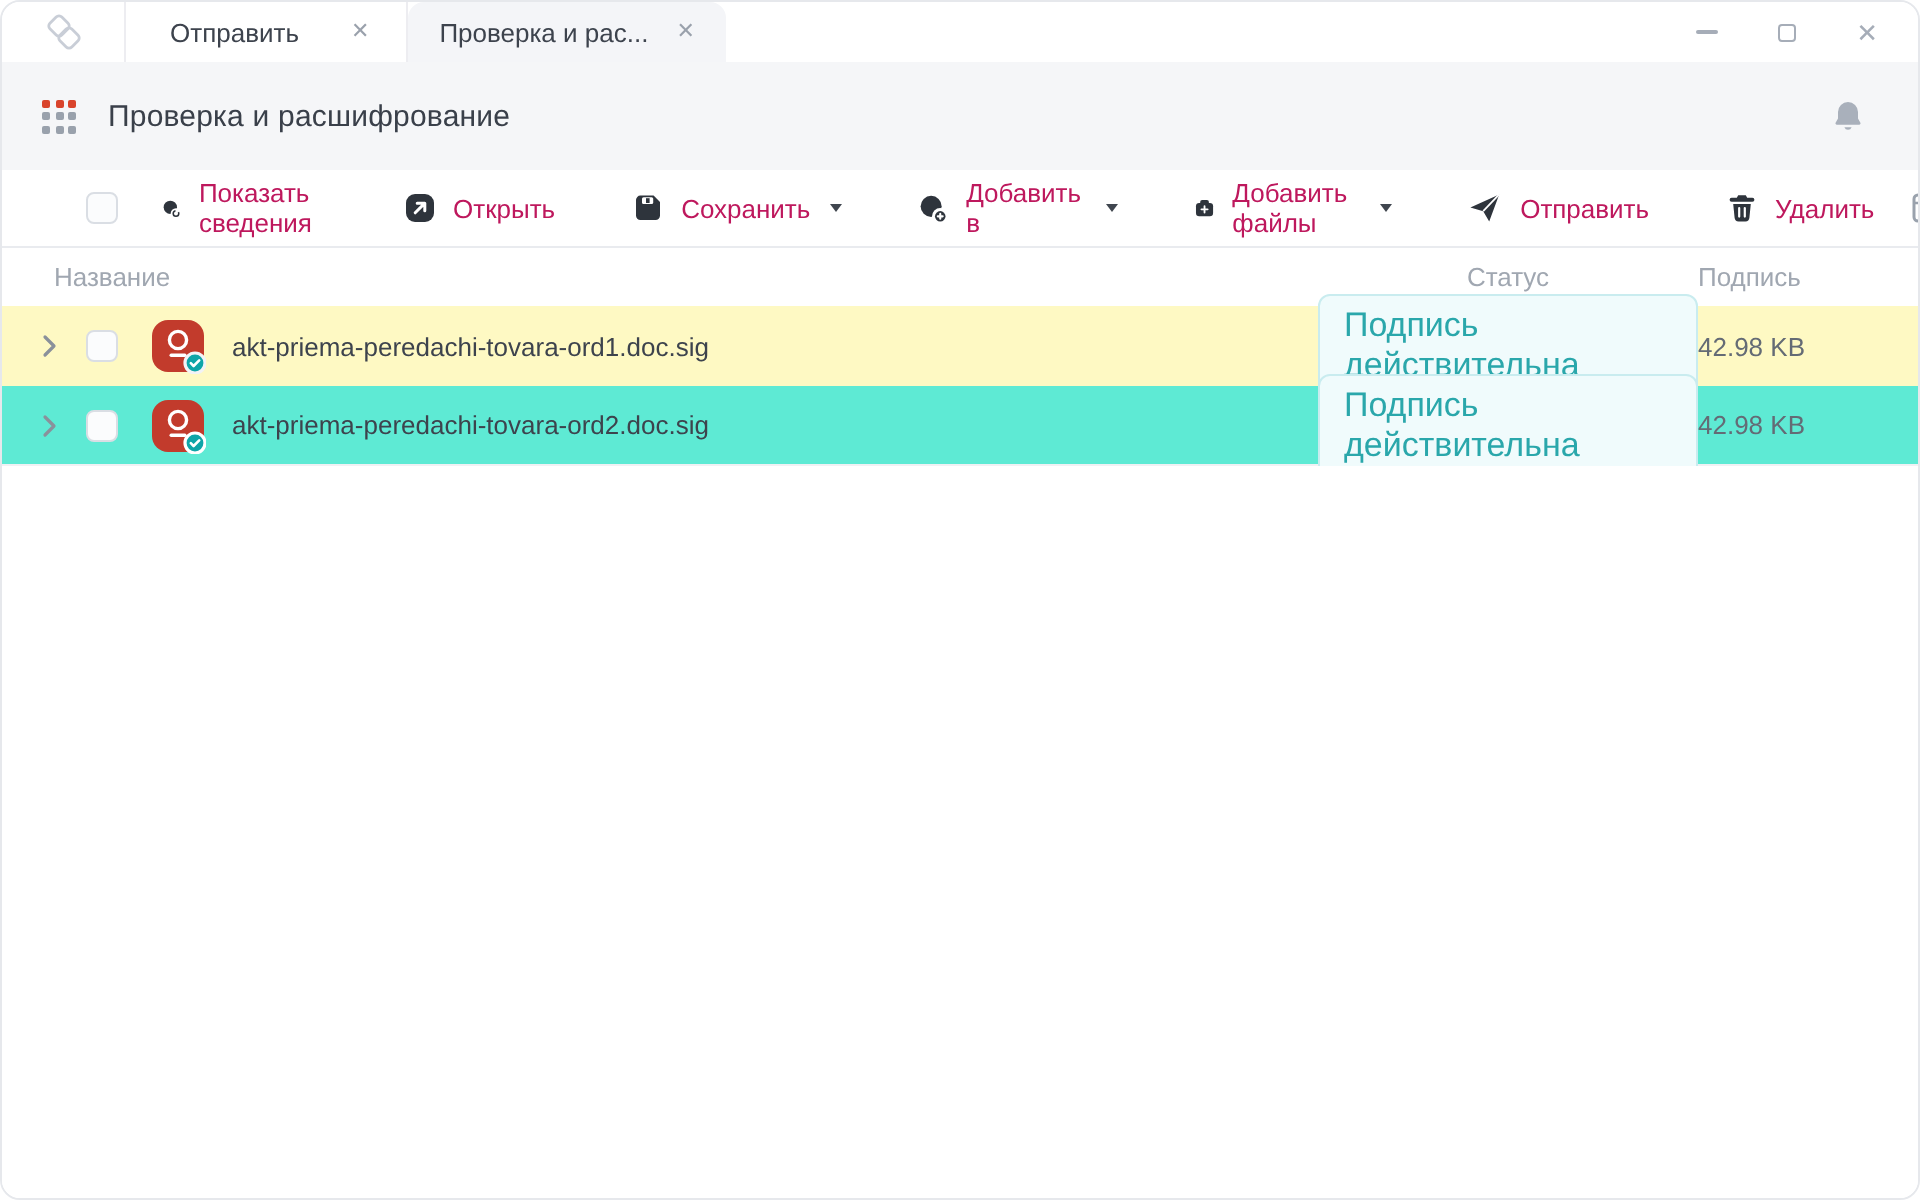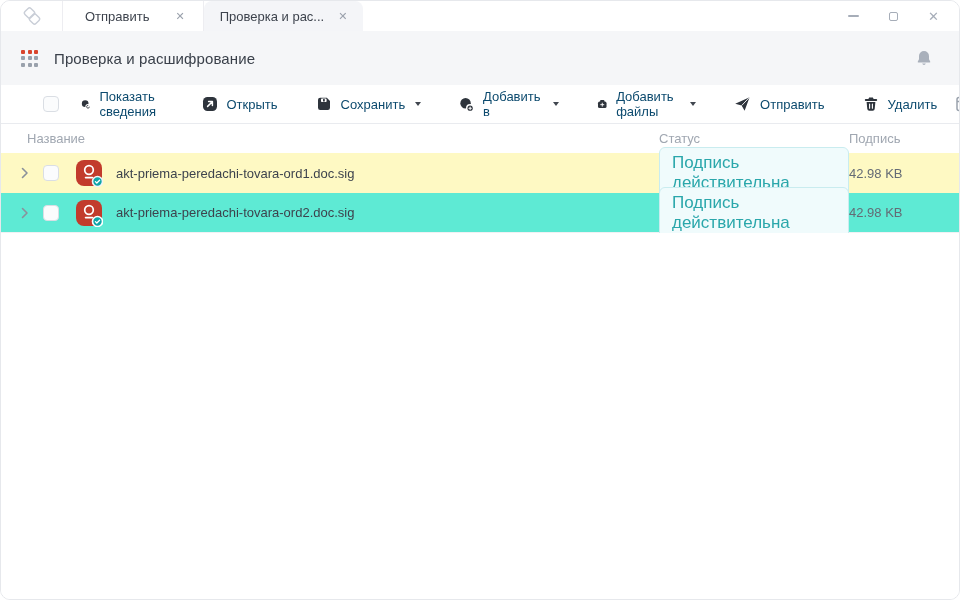--- a/index.html
+++ b/index.html
@@ -26,29 +26,29 @@
   .grid-icon { display:grid; grid-template-columns:repeat(3,4px); grid-gap:2.5px; margin-right:16px; }
   .grid-icon span { width:4px; height:4px; border-radius:1px; background:#99a1ac; }
   .grid-icon span.red { background:#d9442c; }
   .page-title { font-size:15px; font-weight:500; color:#3a404a; letter-spacing:.1px; }
   .bell-wrap { margin-left:auto; display:flex; align-items:center; }
 
   
   .toolbar { height:38px; background:#fff; display:flex; align-items:center; padding-left:42px; flex:0 0 auto; }
   .checkbox { width:16px; height:16px; border:1px solid #dadee4; border-radius:4px; background:#fbfcfd; flex:0 0 auto; }
   .tb-buttons { display:flex; align-items:center; margin-left:3px; }
-  .tb-btn { display:flex; align-items:center; gap:9px; padding:0 19px; font-size:13px; color:#0c4a6e; cursor:default; }
+  .tb-btn { display:flex; align-items:center; gap:9px; padding:0 19px; font-size:13px; color:#be185d; cursor:default; }
   .tb-btn svg { display:block; }
   .caret { width:0; height:0; border-left:3.5px solid transparent; border-right:3.5px solid transparent; border-top:4.5px solid #40464f; margin-left:1px; }
   .columns-btn { margin-left:auto; margin-right:22px; display:flex; align-items:center; }
 
   
   .table-header { height:30px; border-top:1px solid #e9ebef; display:flex; align-items:center; font-size:13px; color:#a0a7b1; flex:0 0 auto; background:#fff; }
   .col-name { flex:1; padding-left:26px; }
-  .col-status { width:190px; }
+  .col-status { width:190px;text-align:center; }
   .col-size { width:110px; }
   .file-row { height:40px; display:flex; align-items:center; font-size:13px; flex:0 0 auto; }
   .row-alt { background:#fef9c3; }
   .row-plain { background:#5eead4; border-bottom:1px solid #f0f1f4; }
   .row-main { flex:1; display:flex; align-items:center; min-width:0; }
   .expander { width:14px; margin-left:20px; display:flex; align-items:center; }
   .row-check { margin-left:8px; }
   .file-icon { margin-left:16px; width:28px; height:28px; flex:0 0 auto; }
   .file-name { margin-left:13px; color:#3d434d; white-space:nowrap; overflow:hidden; text-overflow:ellipsis; }
   .cell-status { width:190px; flex:0 0 auto; }

